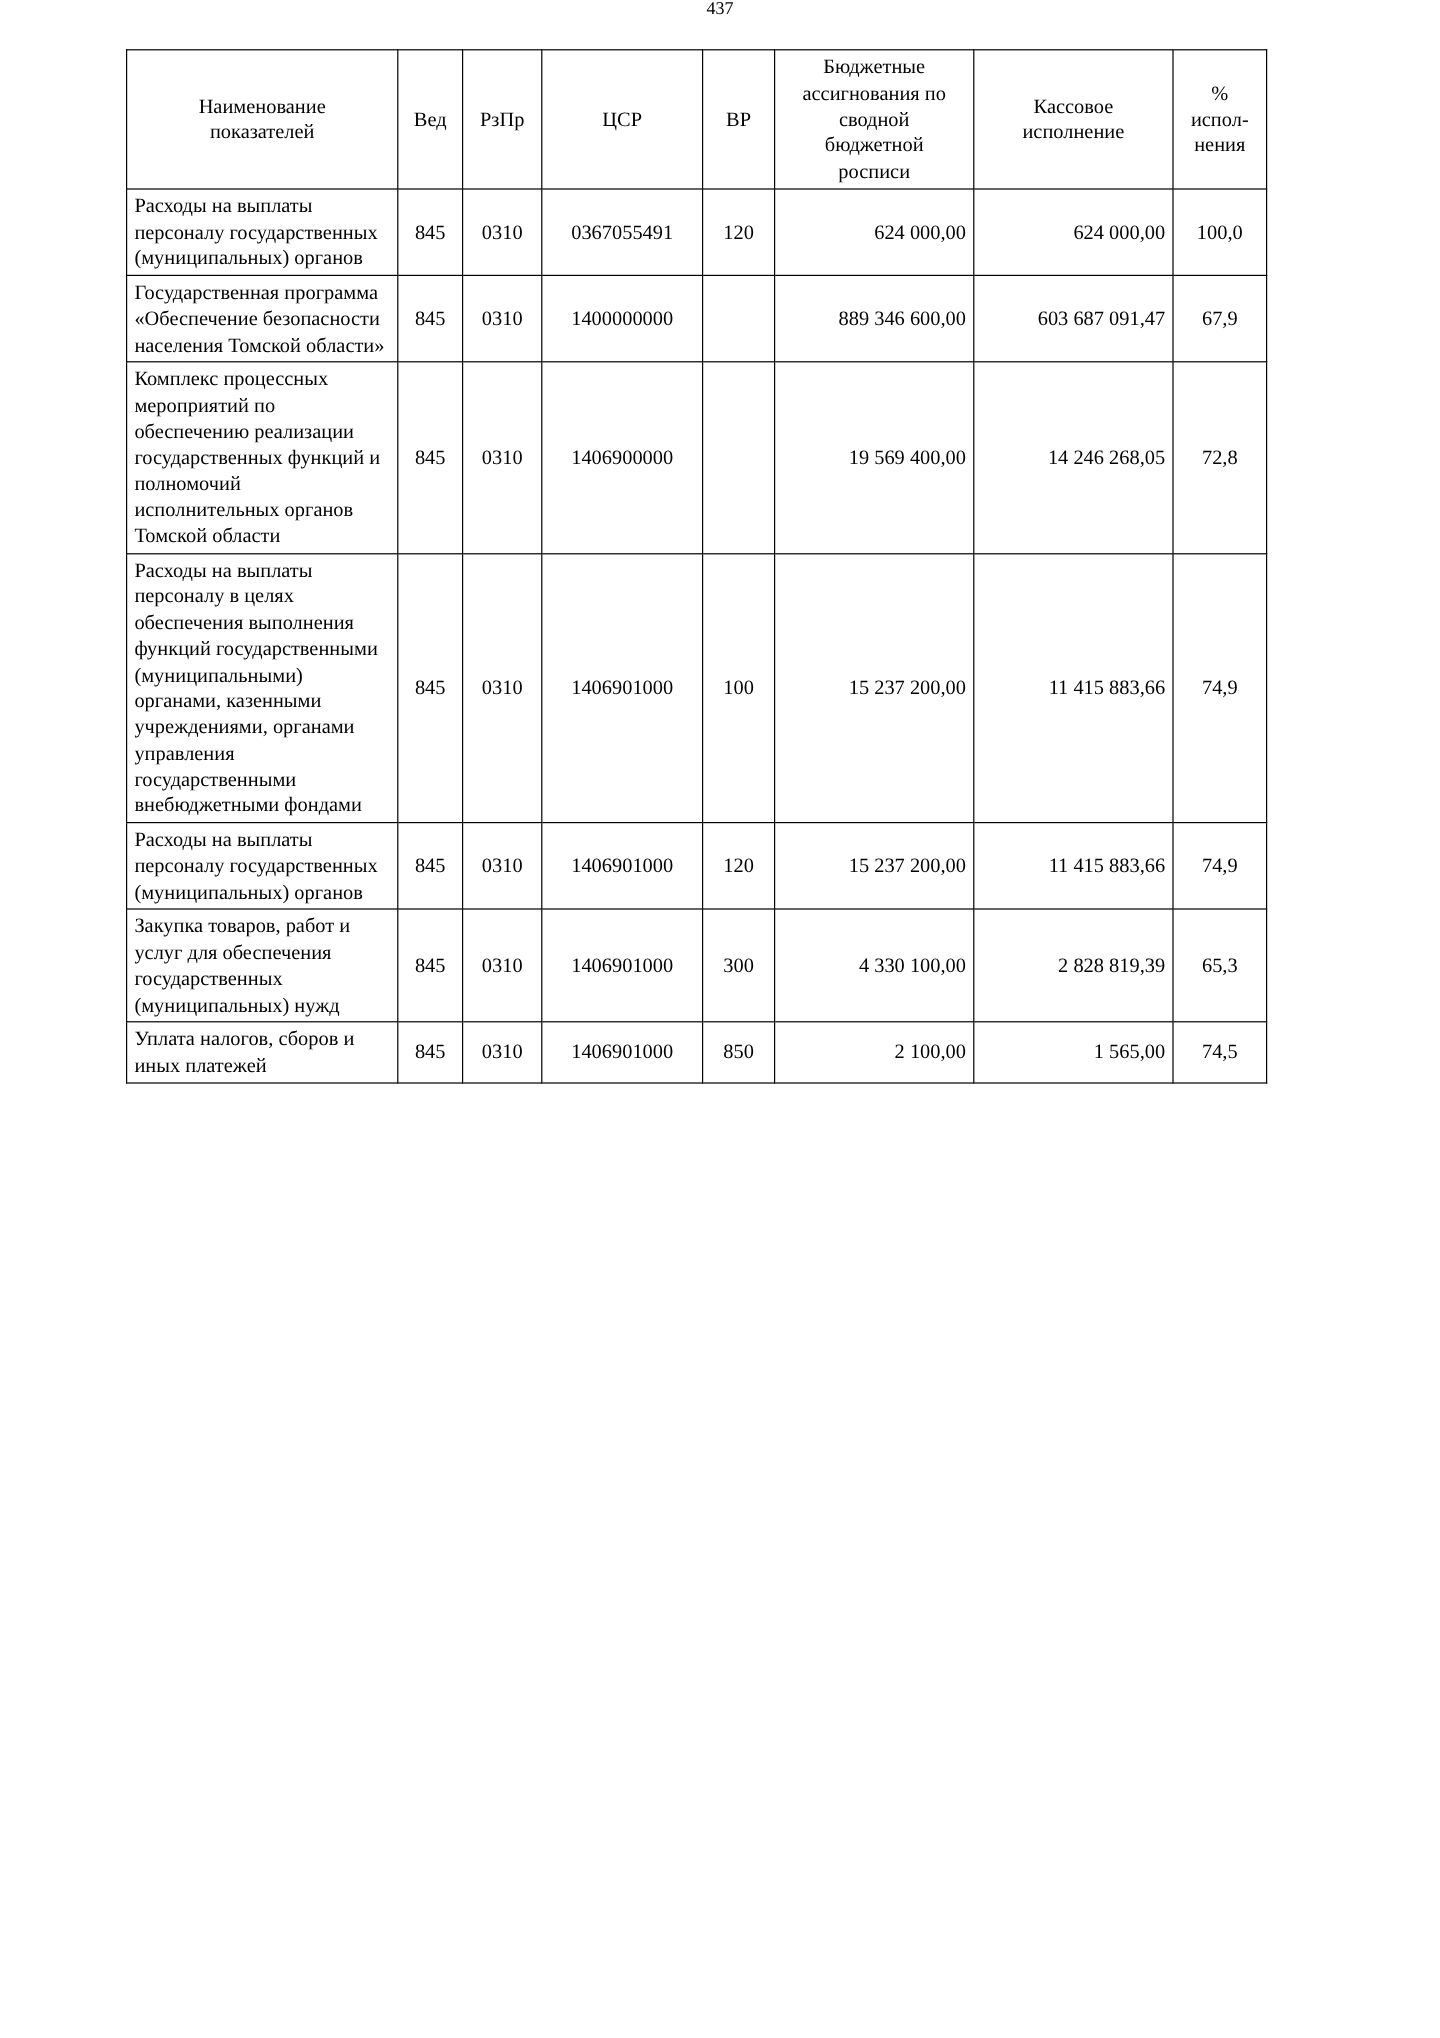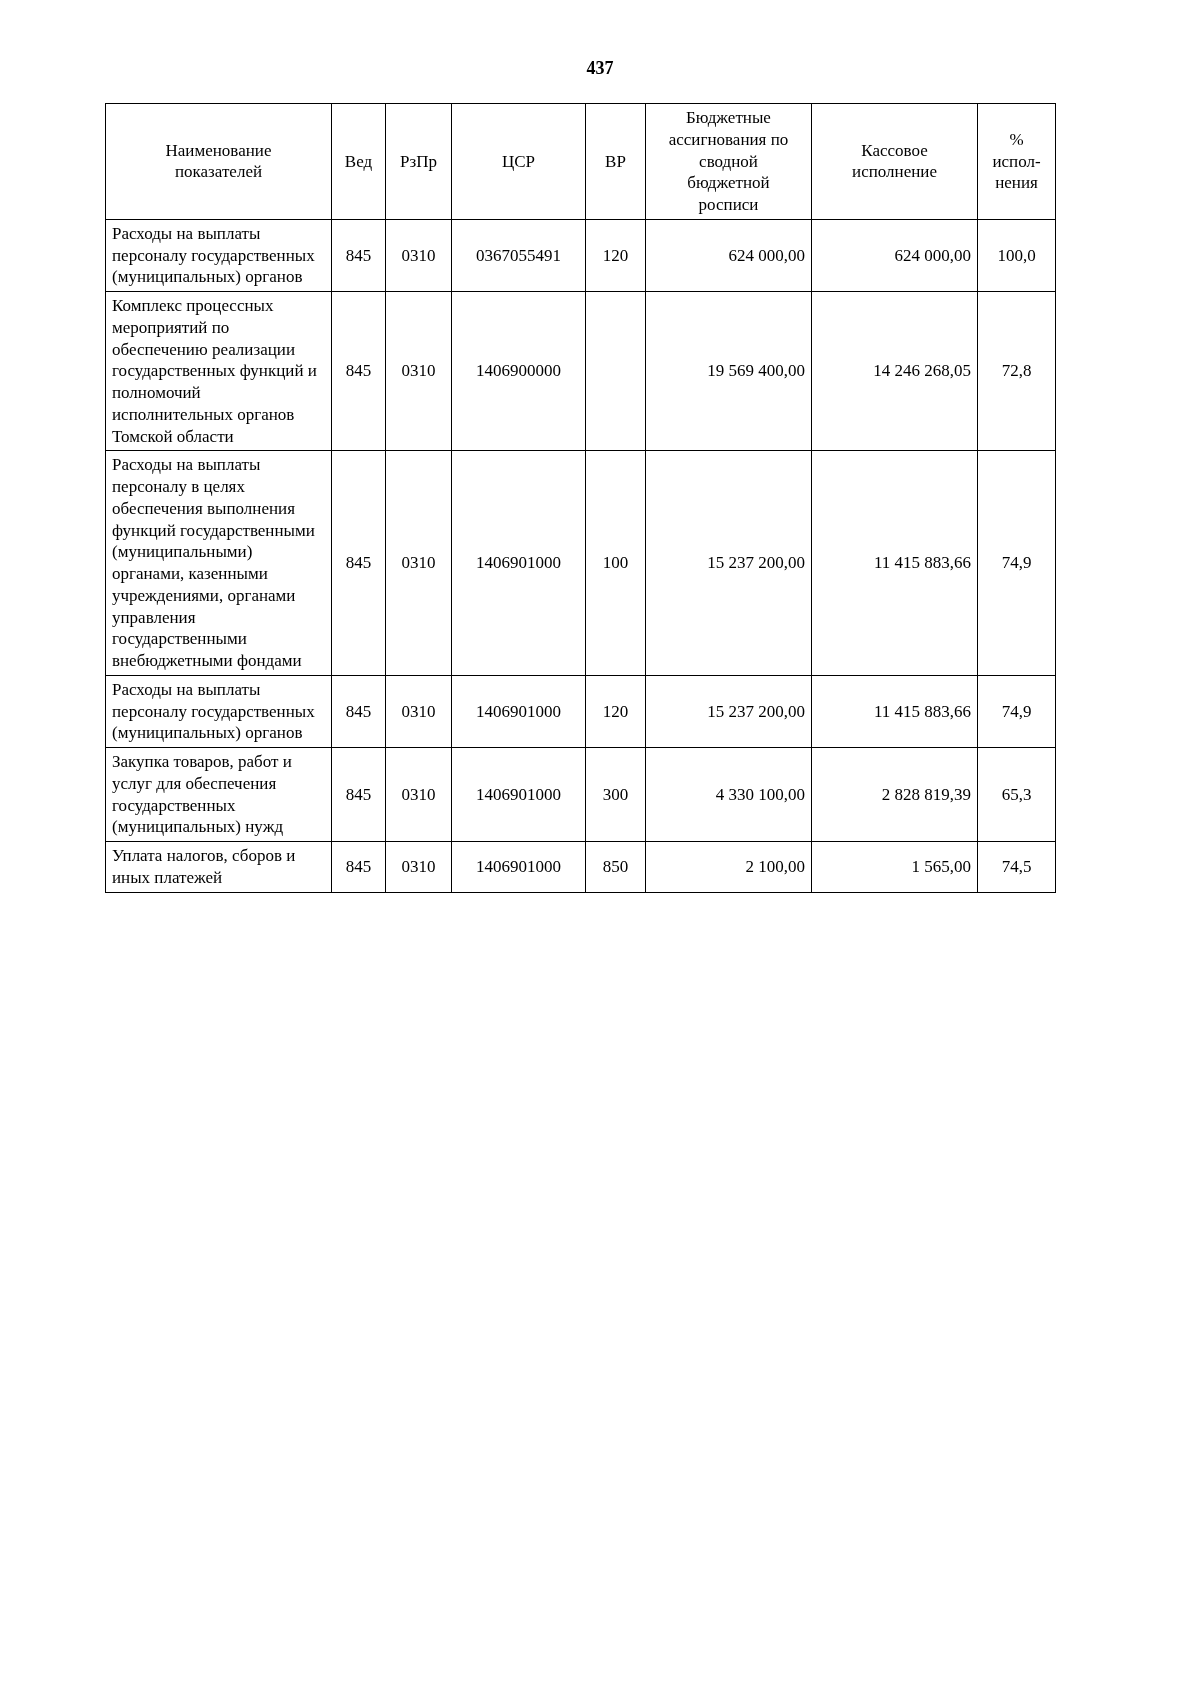--- a/index.html
+++ b/index.html
@@ -9,23 +9,21 @@
     color: #000000;
     font-family: "Liberation Serif", serif;
   }
   body {
     width: 1200px;
     height: 1698px;
     position: relative;
   }
   .page-number {
     text-align: center;
-    padding-top: 58px;
-    font-size: 18px;
-    font-weight: bold;
+    font-size: 15px;
   }
   table.budget-table {
     border-collapse: collapse;
     margin: 24px 0 0 105px;
     table-layout: fixed;
     width: 950px;
   }
   table.budget-table th,
   table.budget-table td {
     border: 1px solid #000;
@@ -106,20 +104,30 @@
         <td class="col-name">Расходы на выплаты персоналу государственных (муниципальных) органов</td>
         <td class="col-ved">845</td>
         <td class="col-rzpr">0310</td>
         <td class="col-csr">0367055491</td>
         <td class="col-vr">120</td>
         <td class="col-budget">624 000,00</td>
         <td class="col-cash">624 000,00</td>
         <td class="col-percent">100,0</td>
       </tr>
       <tr>
+        <td class="col-name">Государственная программа «Обеспечение безопасности населения Томской области»</td>
+        <td class="col-ved">845</td>
+        <td class="col-rzpr">0310</td>
+        <td class="col-csr">1400000000</td>
+        <td class="col-vr"></td>
+        <td class="col-budget">889 346 600,00</td>
+        <td class="col-cash">603 687 091,47</td>
+        <td class="col-percent">67,9</td>
+      </tr>
+      <tr>
         <td class="col-name">Комплекс процессных мероприятий по обеспечению реализации государственных функций и полномочий исполнительных органов Томской области</td>
         <td class="col-ved">845</td>
         <td class="col-rzpr">0310</td>
         <td class="col-csr">1406900000</td>
         <td class="col-vr"></td>
         <td class="col-budget">19 569 400,00</td>
         <td class="col-cash">14 246 268,05</td>
         <td class="col-percent">72,8</td>
       </tr>
       <tr>

